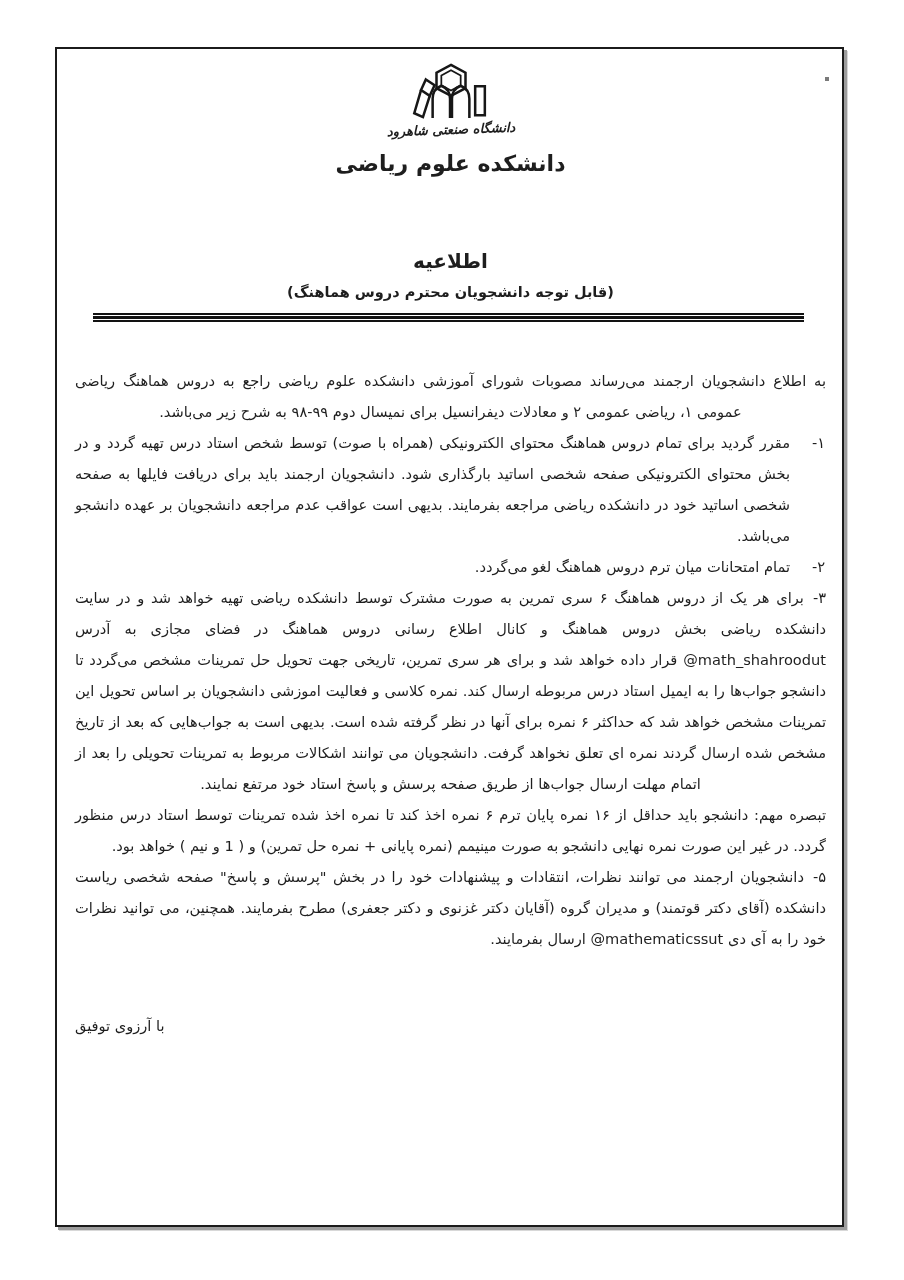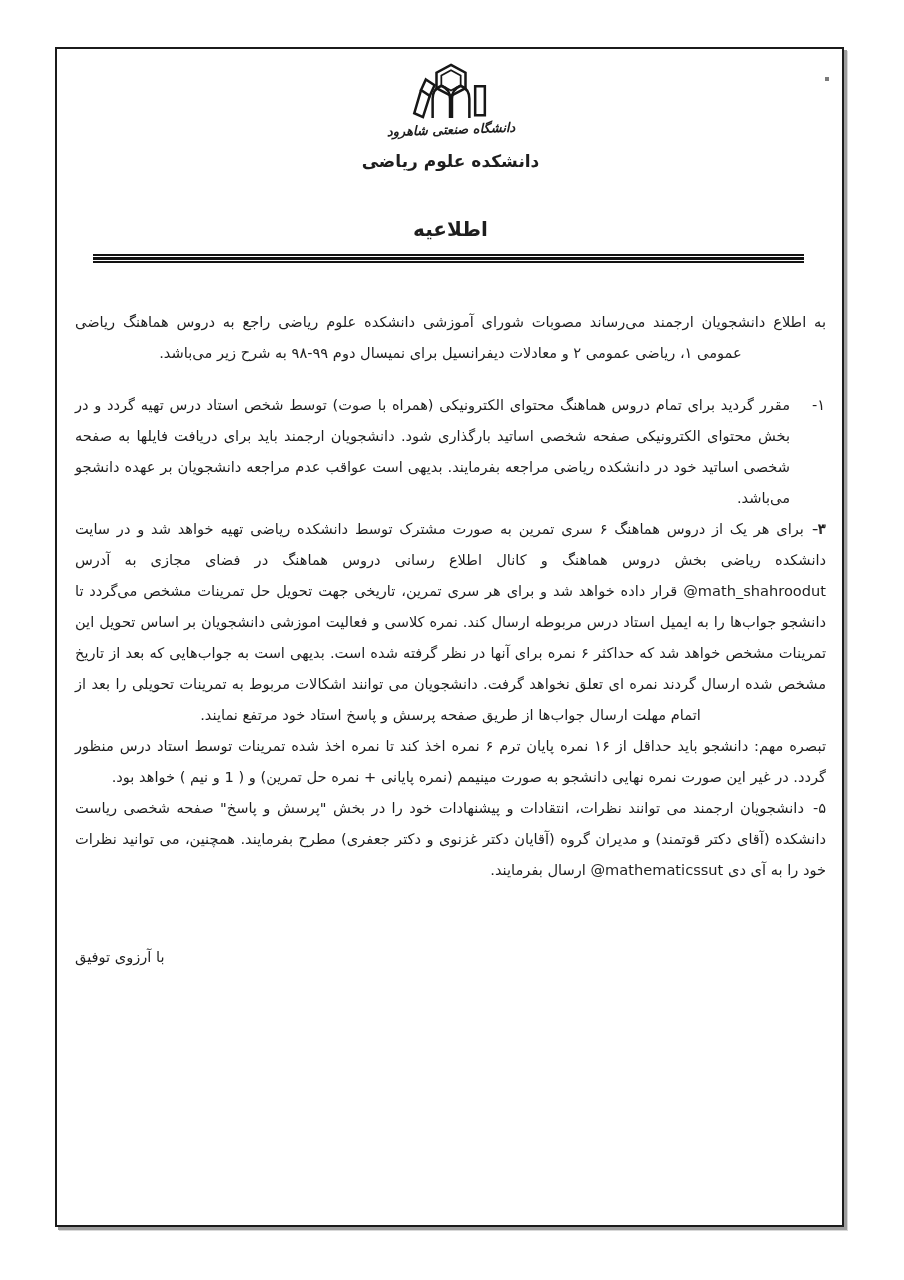--- a/index.html
+++ b/index.html
@@ -38,43 +38,43 @@
 
   .header { text-align: center; direction: rtl; }
   .logo-wrap { display: inline-block; margin-top: 2px; }
   .logo-svg { display: block; margin: 0 auto; }
   .calligraphy {
     font-size: 13px; font-weight: bold; font-style: italic;
     letter-spacing: 1px;
     transform: rotate(-2deg);
     margin-top: 1px;
   }
-  .faculty { font-weight: bold; font-size: 17px; margin-top: 13px; }
-  .title   { font-weight: bold; font-size: 20px; margin-top: 46px; }
+  .faculty { font-weight: bold; font-size: 22px; margin-top: 13px; }
+  .title   { font-weight: bold; font-size: 20px; margin-top: 73px; }
   .subtitle{ font-weight: bold; font-size: 14.5px; margin-top: 11px; }
 
   .rule {
     height: 9px;
     margin: 13px 22px 0 18px;
     background: linear-gradient(to bottom,
       #121212 0 2px, #ffffff 2px 3px,
       #121212 3px 6px, #ffffff 6px 7px,
       #121212 7px 9px);
   }
 
   .bodytext {
     margin-top: 43px;
     font-size: 14.6px;
     line-height: 31px;
     text-align: justify;
   }
   .para { margin: 0; }
   .center-last { text-align-last: center; }
 
-  .intro { margin-bottom: 21px; }
+  .intro { }
 
   .item { position: relative; }
   .item.hang { padding-right: 36px; }
   .item.hang .num { position: absolute; right: 1px; top: 0; }
   .item.flush .num { display: inline-block; margin-left: 9px; }
 
   .closing {
     margin-top: 56px;
     text-align: left;
     font-size: 14.6px;
@@ -104,35 +104,37 @@
 
             <path d="M100 24 H110 V54 H100 Z"></path>
           </svg>
           <div class="calligraphy">دانشگاه صنعتی شاهرود</div>
         </div>
 
         <div class="faculty">دانشکده علوم ریاضی</div>
 
         <div class="title">اطلاعیه</div>
 
+        <div class="subtitle">(قابل توجه دانشجویان محترم دروس هماهنگ)</div>
       </div>
 
       <div class="rule"></div>
 
       <div class="bodytext">
 
         <p class="para intro center-last">به اطلاع دانشجویان ارجمند می‌رساند مصوبات شورای آموزشی دانشکده علوم ریاضی راجع به دروس هماهنگ ریاضی عمومی ۱، ریاضی عمومی ۲ و معادلات دیفرانسیل برای نمیسال دوم ۹۹-۹۸ به شرح زیر می‌باشد.</p>
 
         <div class="item hang">
           <span class="num">۱-</span>
           <span class="txt">مقرر گردید برای تمام دروس هماهنگ محتوای الکترونیکی (همراه با صوت) توسط شخص استاد درس تهیه گردد و در بخش محتوای الکترونیکی صفحه شخصی اساتید بارگذاری شود. دانشجویان ارجمند باید برای دریافت فایلها به صفحه شخصی اساتید خود در دانشکده ریاضی مراجعه بفرمایند. بدیهی است عواقب عدم مراجعه دانشجویان بر عهده دانشجو می‌باشد.</span>
         </div>
 
         <div class="item hang">
           <span class="num">۲-</span>
+          <span class="txt">تمام امتحانات میان ترم دروس هماهنگ لغو می‌گردد.</span>
         </div>
 
         <div class="item flush center-last">
           <span class="num">۳-</span><span class="txt">برای هر یک از دروس هماهنگ ۶ سری تمرین به صورت مشترک توسط دانشکده ریاضی تهیه خواهد شد و در سایت دانشکده ریاضی بخش دروس هماهنگ و کانال اطلاع رسانی دروس هماهنگ در فضای مجازی به آدرس math_shahroodut@ قرار داده خواهد شد و برای هر سری تمرین، تاریخی جهت تحویل حل تمرینات مشخص می‌گردد تا دانشجو جواب‌ها را به ایمیل استاد درس مربوطه ارسال کند. نمره کلاسی و فعالیت اموزشی دانشجویان بر اساس تحویل این تمرینات مشخص خواهد شد که حداکثر ۶ نمره برای آنها در نظر گرفته شده است. بدیهی است به جواب‌هایی که بعد از تاریخ مشخص شده ارسال گردند نمره ای تعلق نخواهد گرفت. دانشجویان می توانند اشکالات مربوط به تمرینات تحویلی را بعد از اتمام مهلت ارسال جواب‌ها از طریق صفحه پرسش و پاسخ استاد خود مرتفع نمایند.</span>
         </div>
 
 
         <p class="para note">تبصره مهم: دانشجو باید حداقل از ۱۶ نمره پایان ترم ۶ نمره اخذ کند تا نمره اخذ شده تمرینات توسط استاد درس منظور گردد. در غیر این صورت نمره نهایی دانشجو به صورت مینیمم (نمره پایانی + نمره حل تمرین) و ( 1 و نیم ) خواهد بود.</p>
 
         <div class="item flush">

